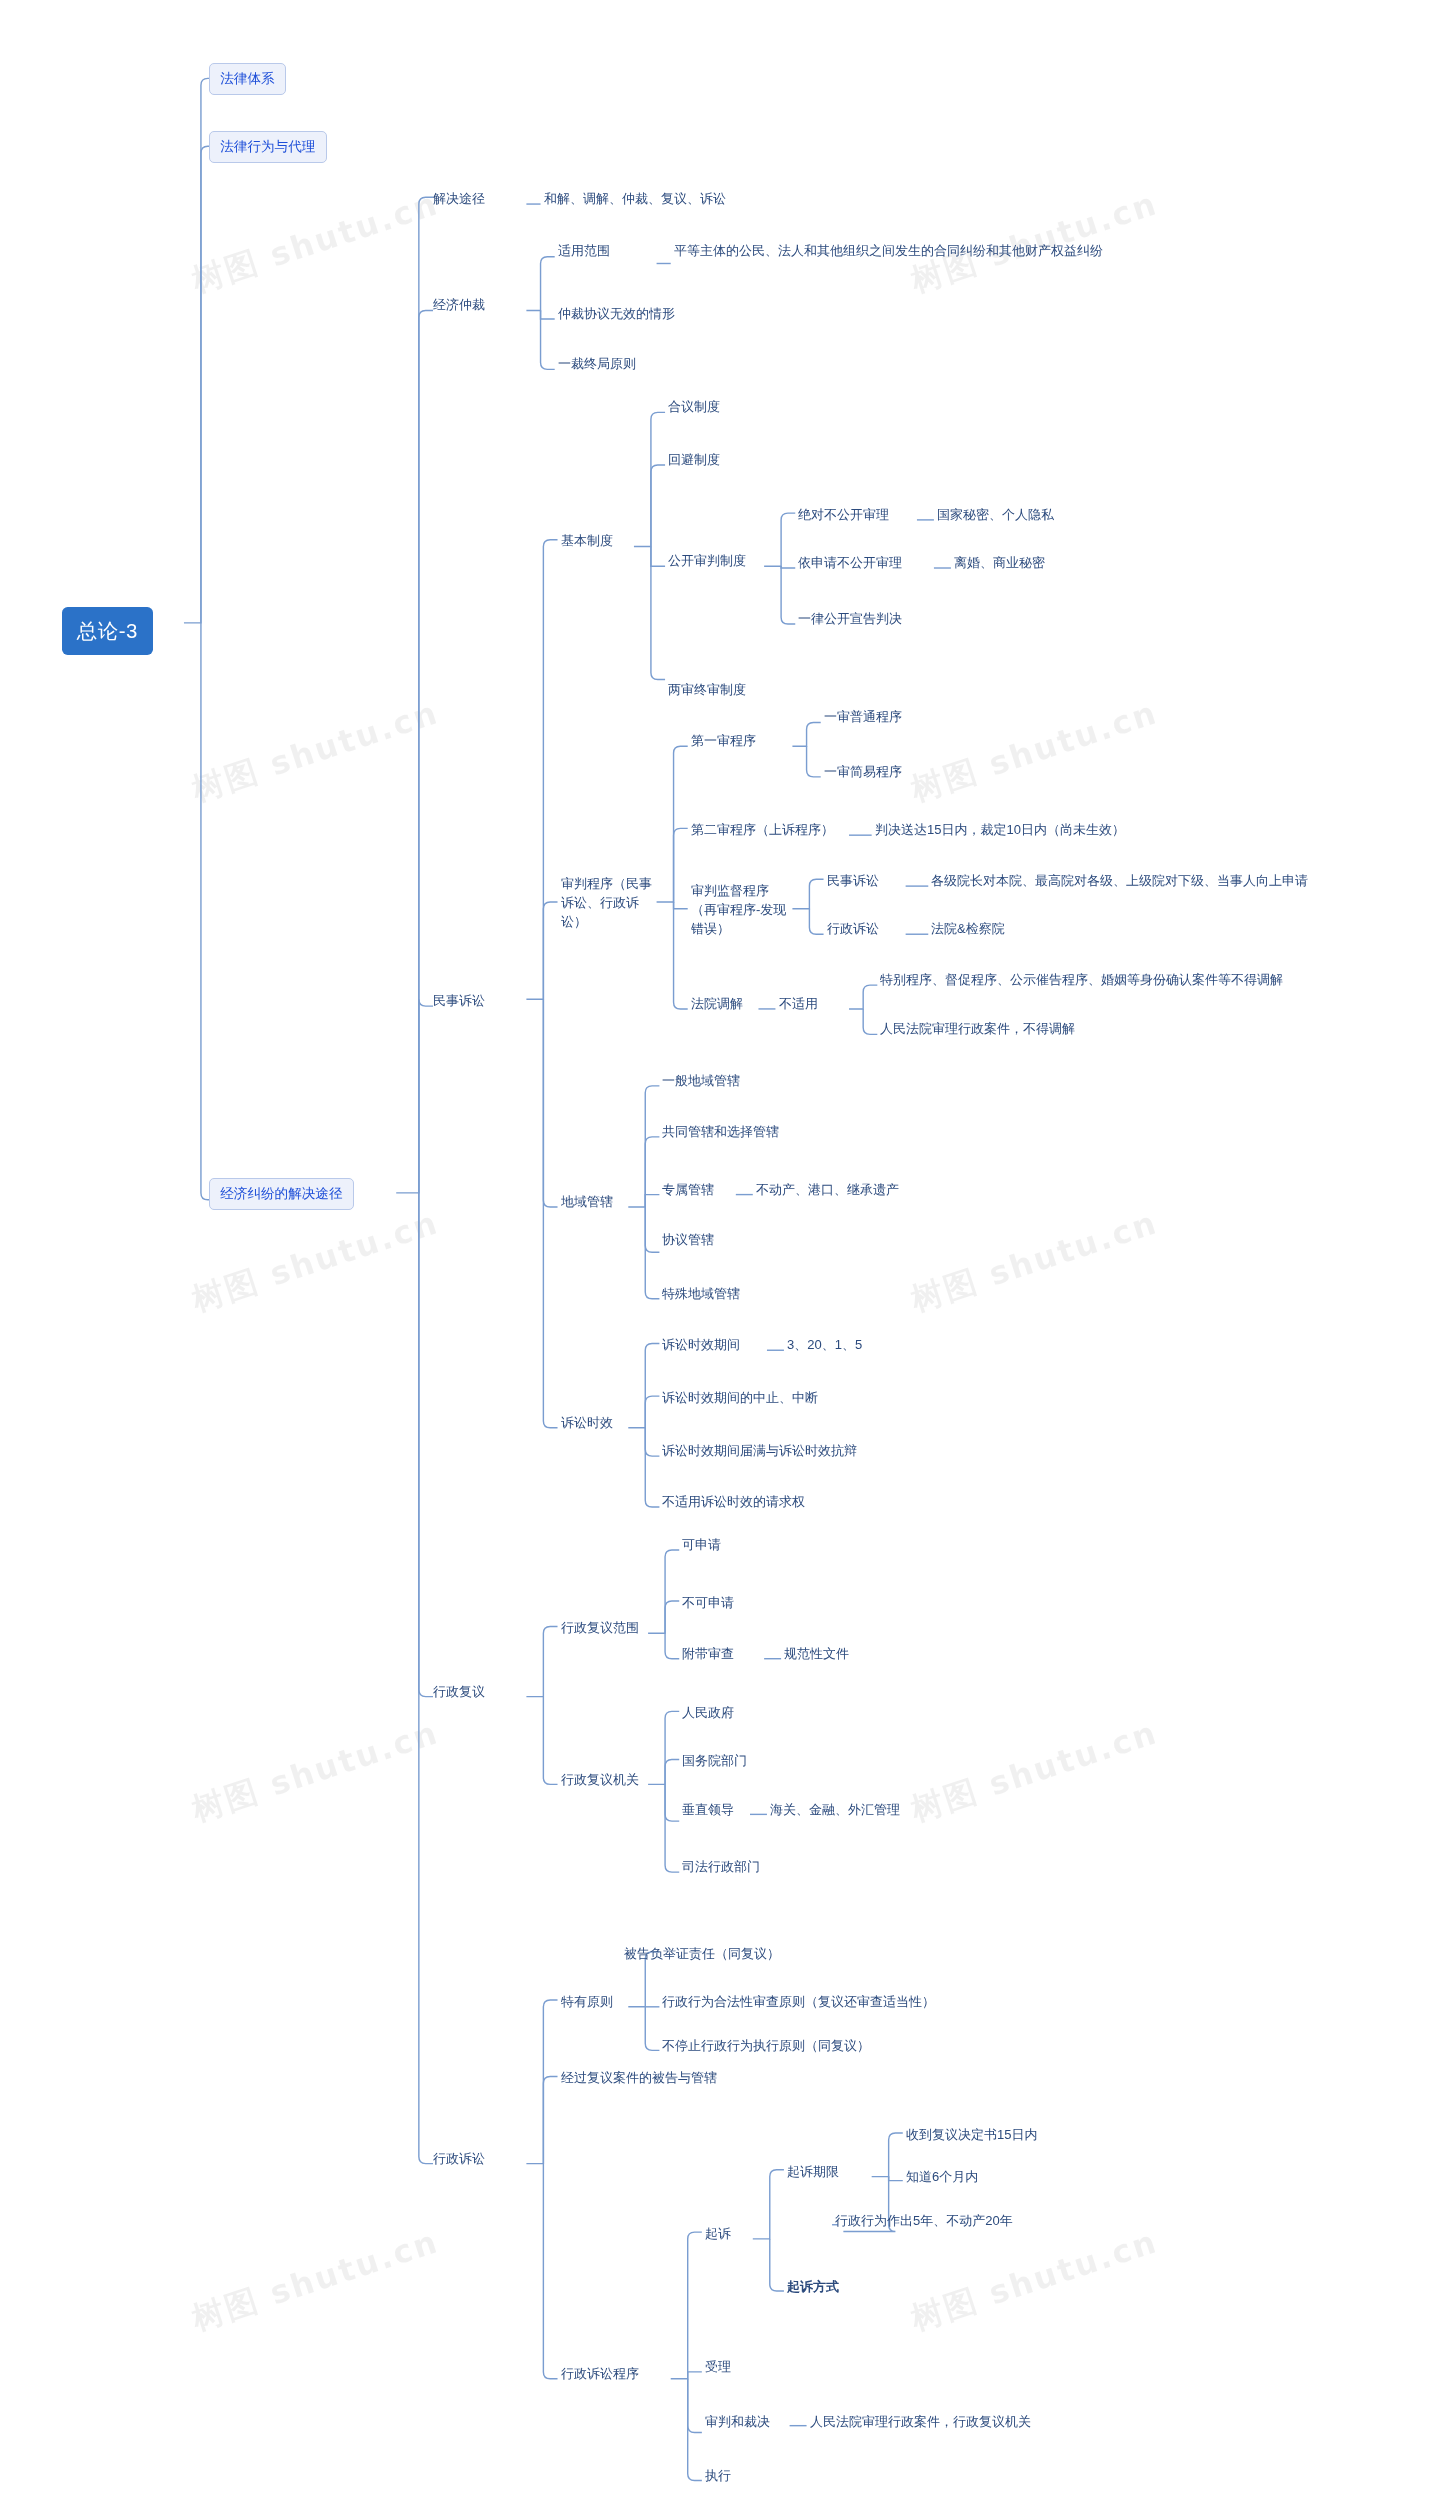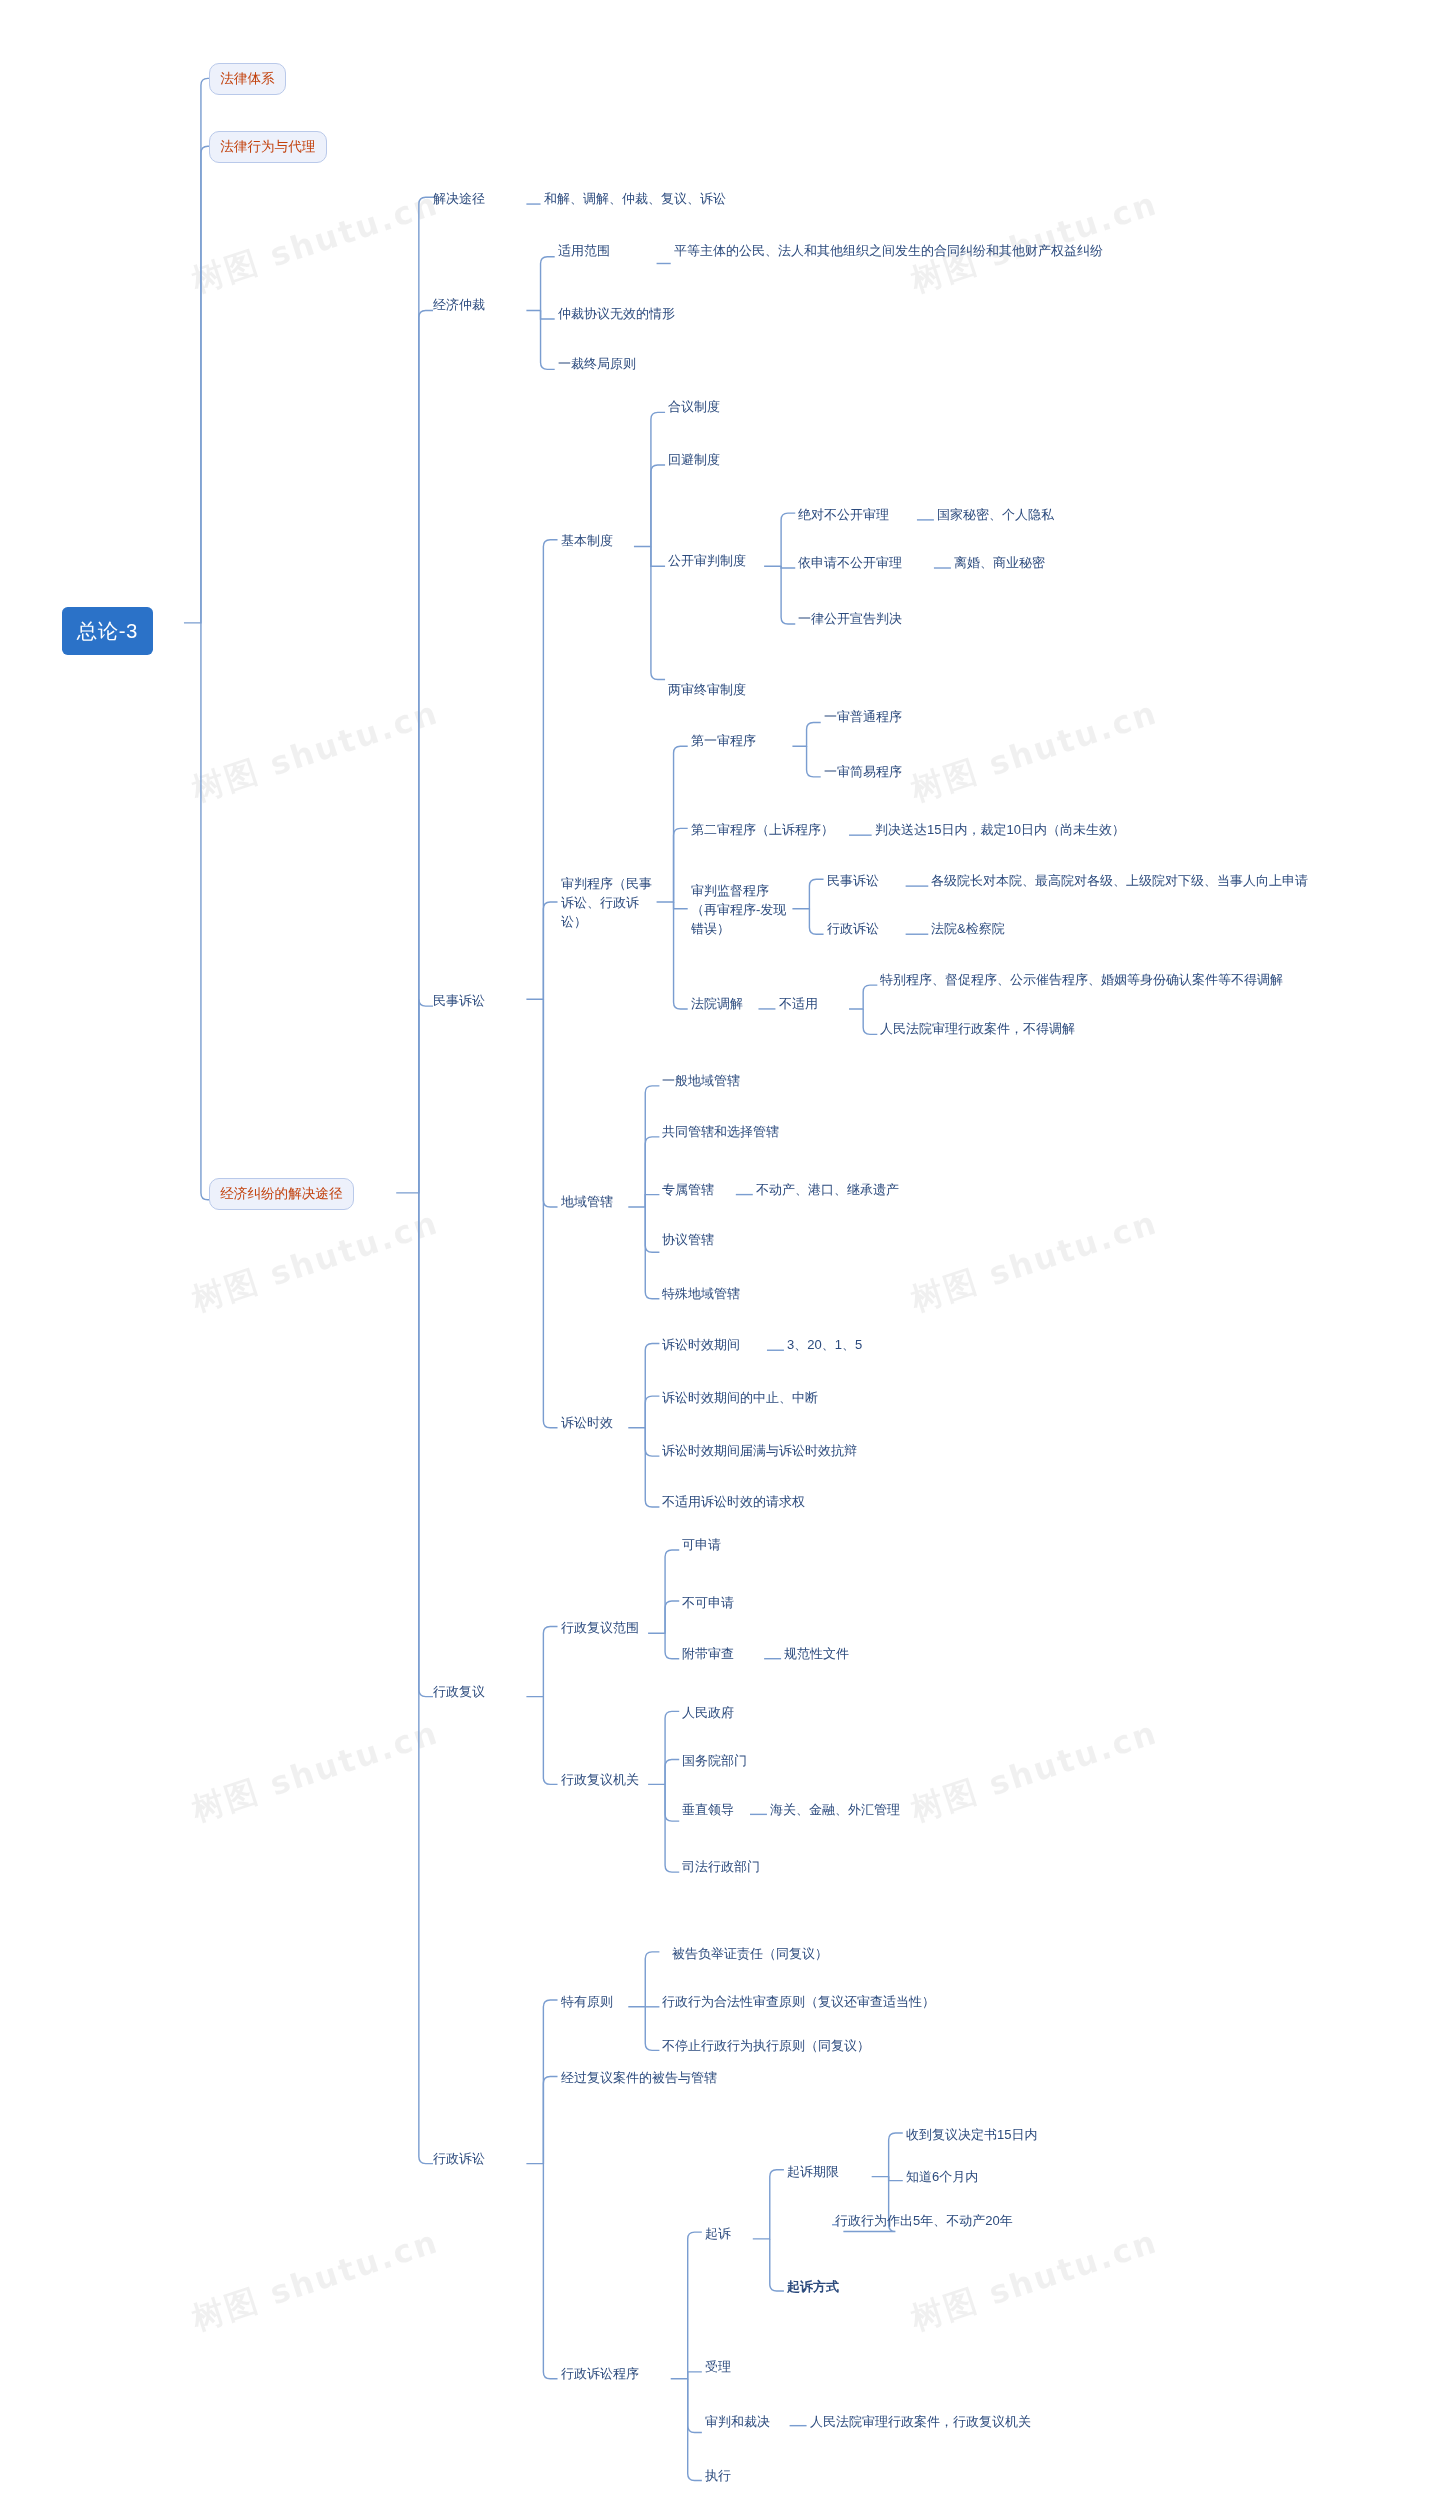--- a/index.html
+++ b/index.html
@@ -1,21 +1,21 @@
 <!DOCTYPE html>
 <html style="font-size:9px"><head>
 <meta charset="utf-8">
 <style>
   html,body{margin:0;padding:0;background:#ffffff;}
   body{font-family:"Liberation Sans","DejaVu Sans",sans-serif;}
   #canvas{position:relative;width:1449px;height:2512px;background:#fff;overflow:hidden;}
   svg.lines{position:absolute;left:0;top:0;width:1449px;height:2512px;pointer-events:none;}
   .node{position:absolute;box-sizing:border-box;white-space:nowrap;}
   .root{background:#2B72C8;color:#fff;border-radius:5.7px;font-size:20.4px;padding:10.2px 14.7px;font-weight:normal;letter-spacing:0.6px;}
-  .lvl1{background:#EDF1FB;color:#c2410c;border:0.6px solid #b9c9ea;border-radius:10px;font-size:13.6px;padding:6.2px 10.2px;}
+  .lvl1{background:#EDF1FB;color:#1d4ed8;border:0.6px solid #b9c9ea;border-radius:5px;font-size:13.6px;padding:6.2px 10.2px;}
   .leaf{color:#2b4a7d;font-size:13px;}
   .wm{position:absolute;color:#000;opacity:0.055;font-size:32px;font-weight:bold;letter-spacing:2.3px;transform:rotate(-18deg);white-space:nowrap;font-family:"DejaVu Sans",sans-serif;}
 </style>
 </head>
 <body>
 
 <div id="canvas">
 
   <div class="wm" style="left:187px;top:221px;">树图 shutu.cn</div>
   <div class="wm" style="left:906px;top:221px;">树图 shutu.cn</div>
@@ -205,21 +205,21 @@
   <div class="node leaf" style="left:784px;top:1645px;">规范性文件</div>
 
   <div class="node leaf" style="left:561px;top:1771px;">行政复议机关</div>
   <div class="node leaf" style="left:682px;top:1704px;">人民政府</div>
   <div class="node leaf" style="left:682px;top:1752px;">国务院部门</div>
   <div class="node leaf" style="left:682px;top:1801px;">垂直领导</div>
   <div class="node leaf" style="left:770px;top:1801px;">海关、金融、外汇管理</div>
   <div class="node leaf" style="left:682px;top:1858px;">司法行政部门</div>
 
   <div class="node leaf" style="left:561px;top:1993px;">特有原则</div>
-  <div class="node leaf" style="left:672px;top:1945px;">被告负举证责任（同复议）</div>
+  <div class="node leaf" style="left:624px;top:1945px;">被告负举证责任（同复议）</div>
   <div class="node leaf" style="left:662px;top:1993px;">行政行为合法性审查原则（复议还审查适当性）</div>
   <div class="node leaf" style="left:662px;top:2037px;">不停止行政行为执行原则（同复议）</div>
   <div class="node leaf" style="left:561px;top:2069px;">经过复议案件的被告与管辖</div>
   <div class="node leaf" style="left:561px;top:2365px;">行政诉讼程序</div>
 
   <div class="node leaf" style="left:705px;top:2225px;">起诉</div>
   <div class="node leaf" style="left:787px;top:2163px;">起诉期限</div>
   <div class="node leaf" style="left:906px;top:2126px;">收到复议决定书15日内</div>
   <div class="node leaf" style="left:906px;top:2168px;">知道6个月内</div>
   <div class="node leaf" style="left:835px;top:2212px;">行政行为作出5年、不动产20年</div>

